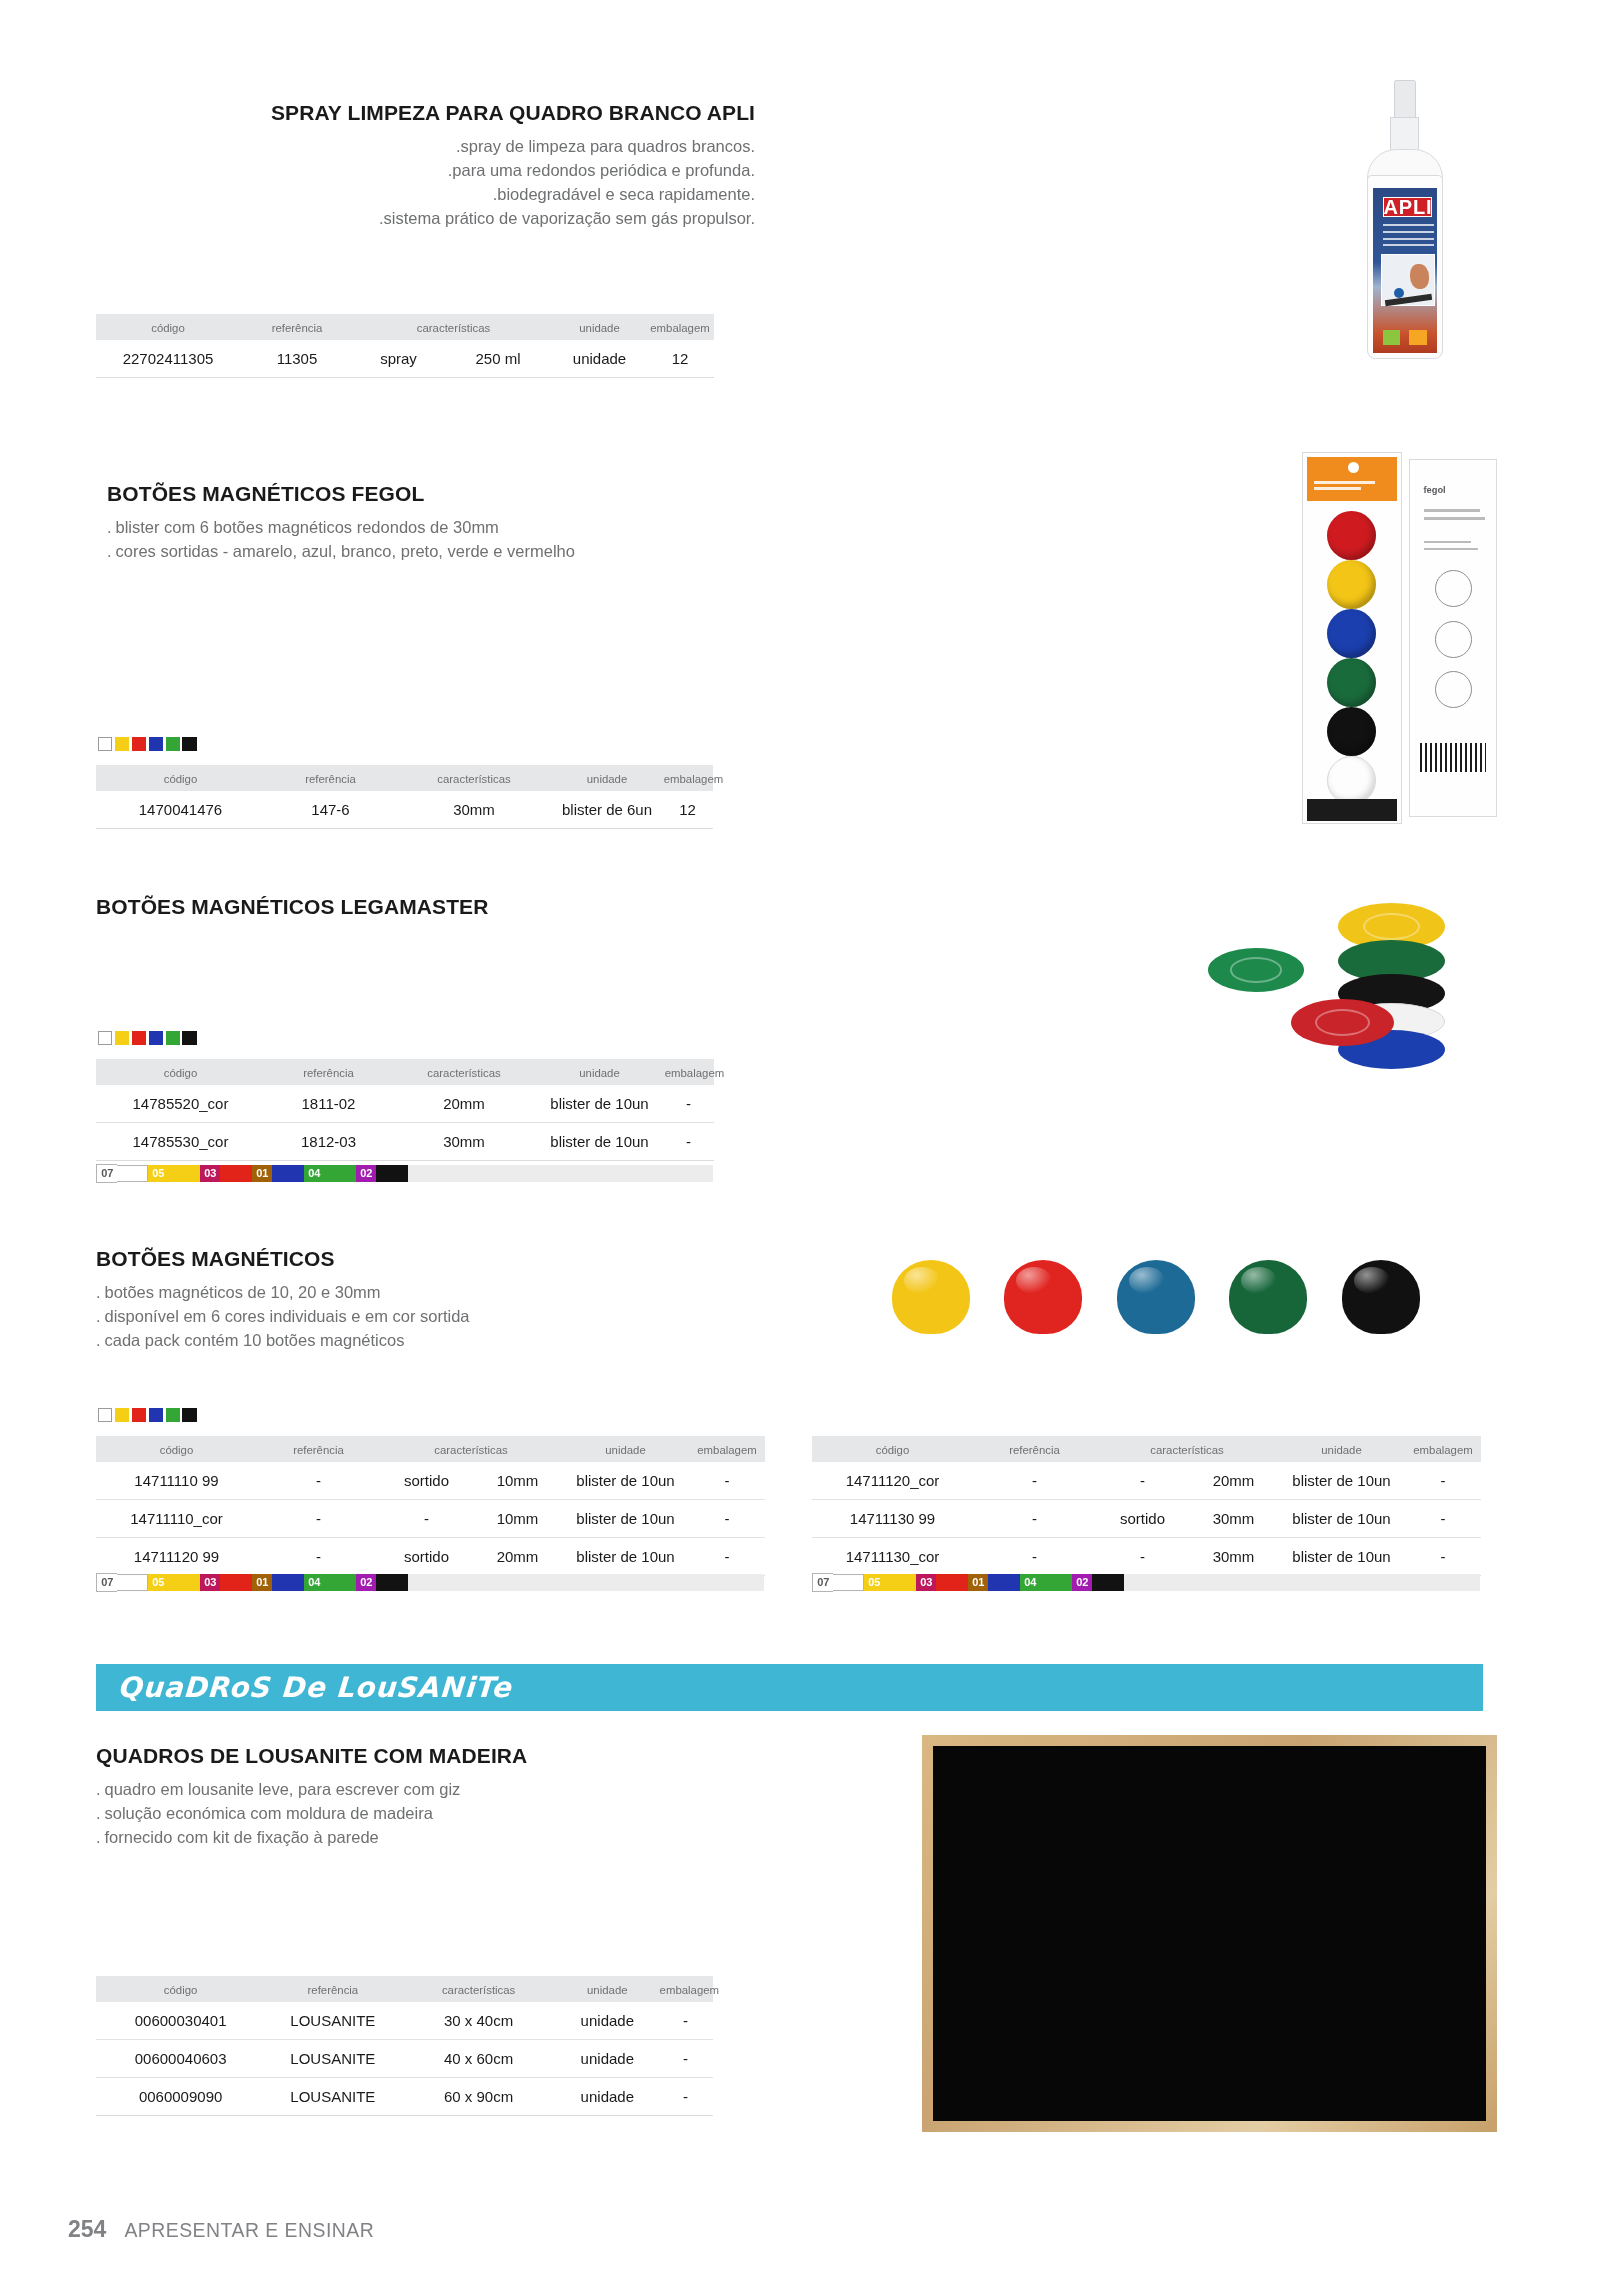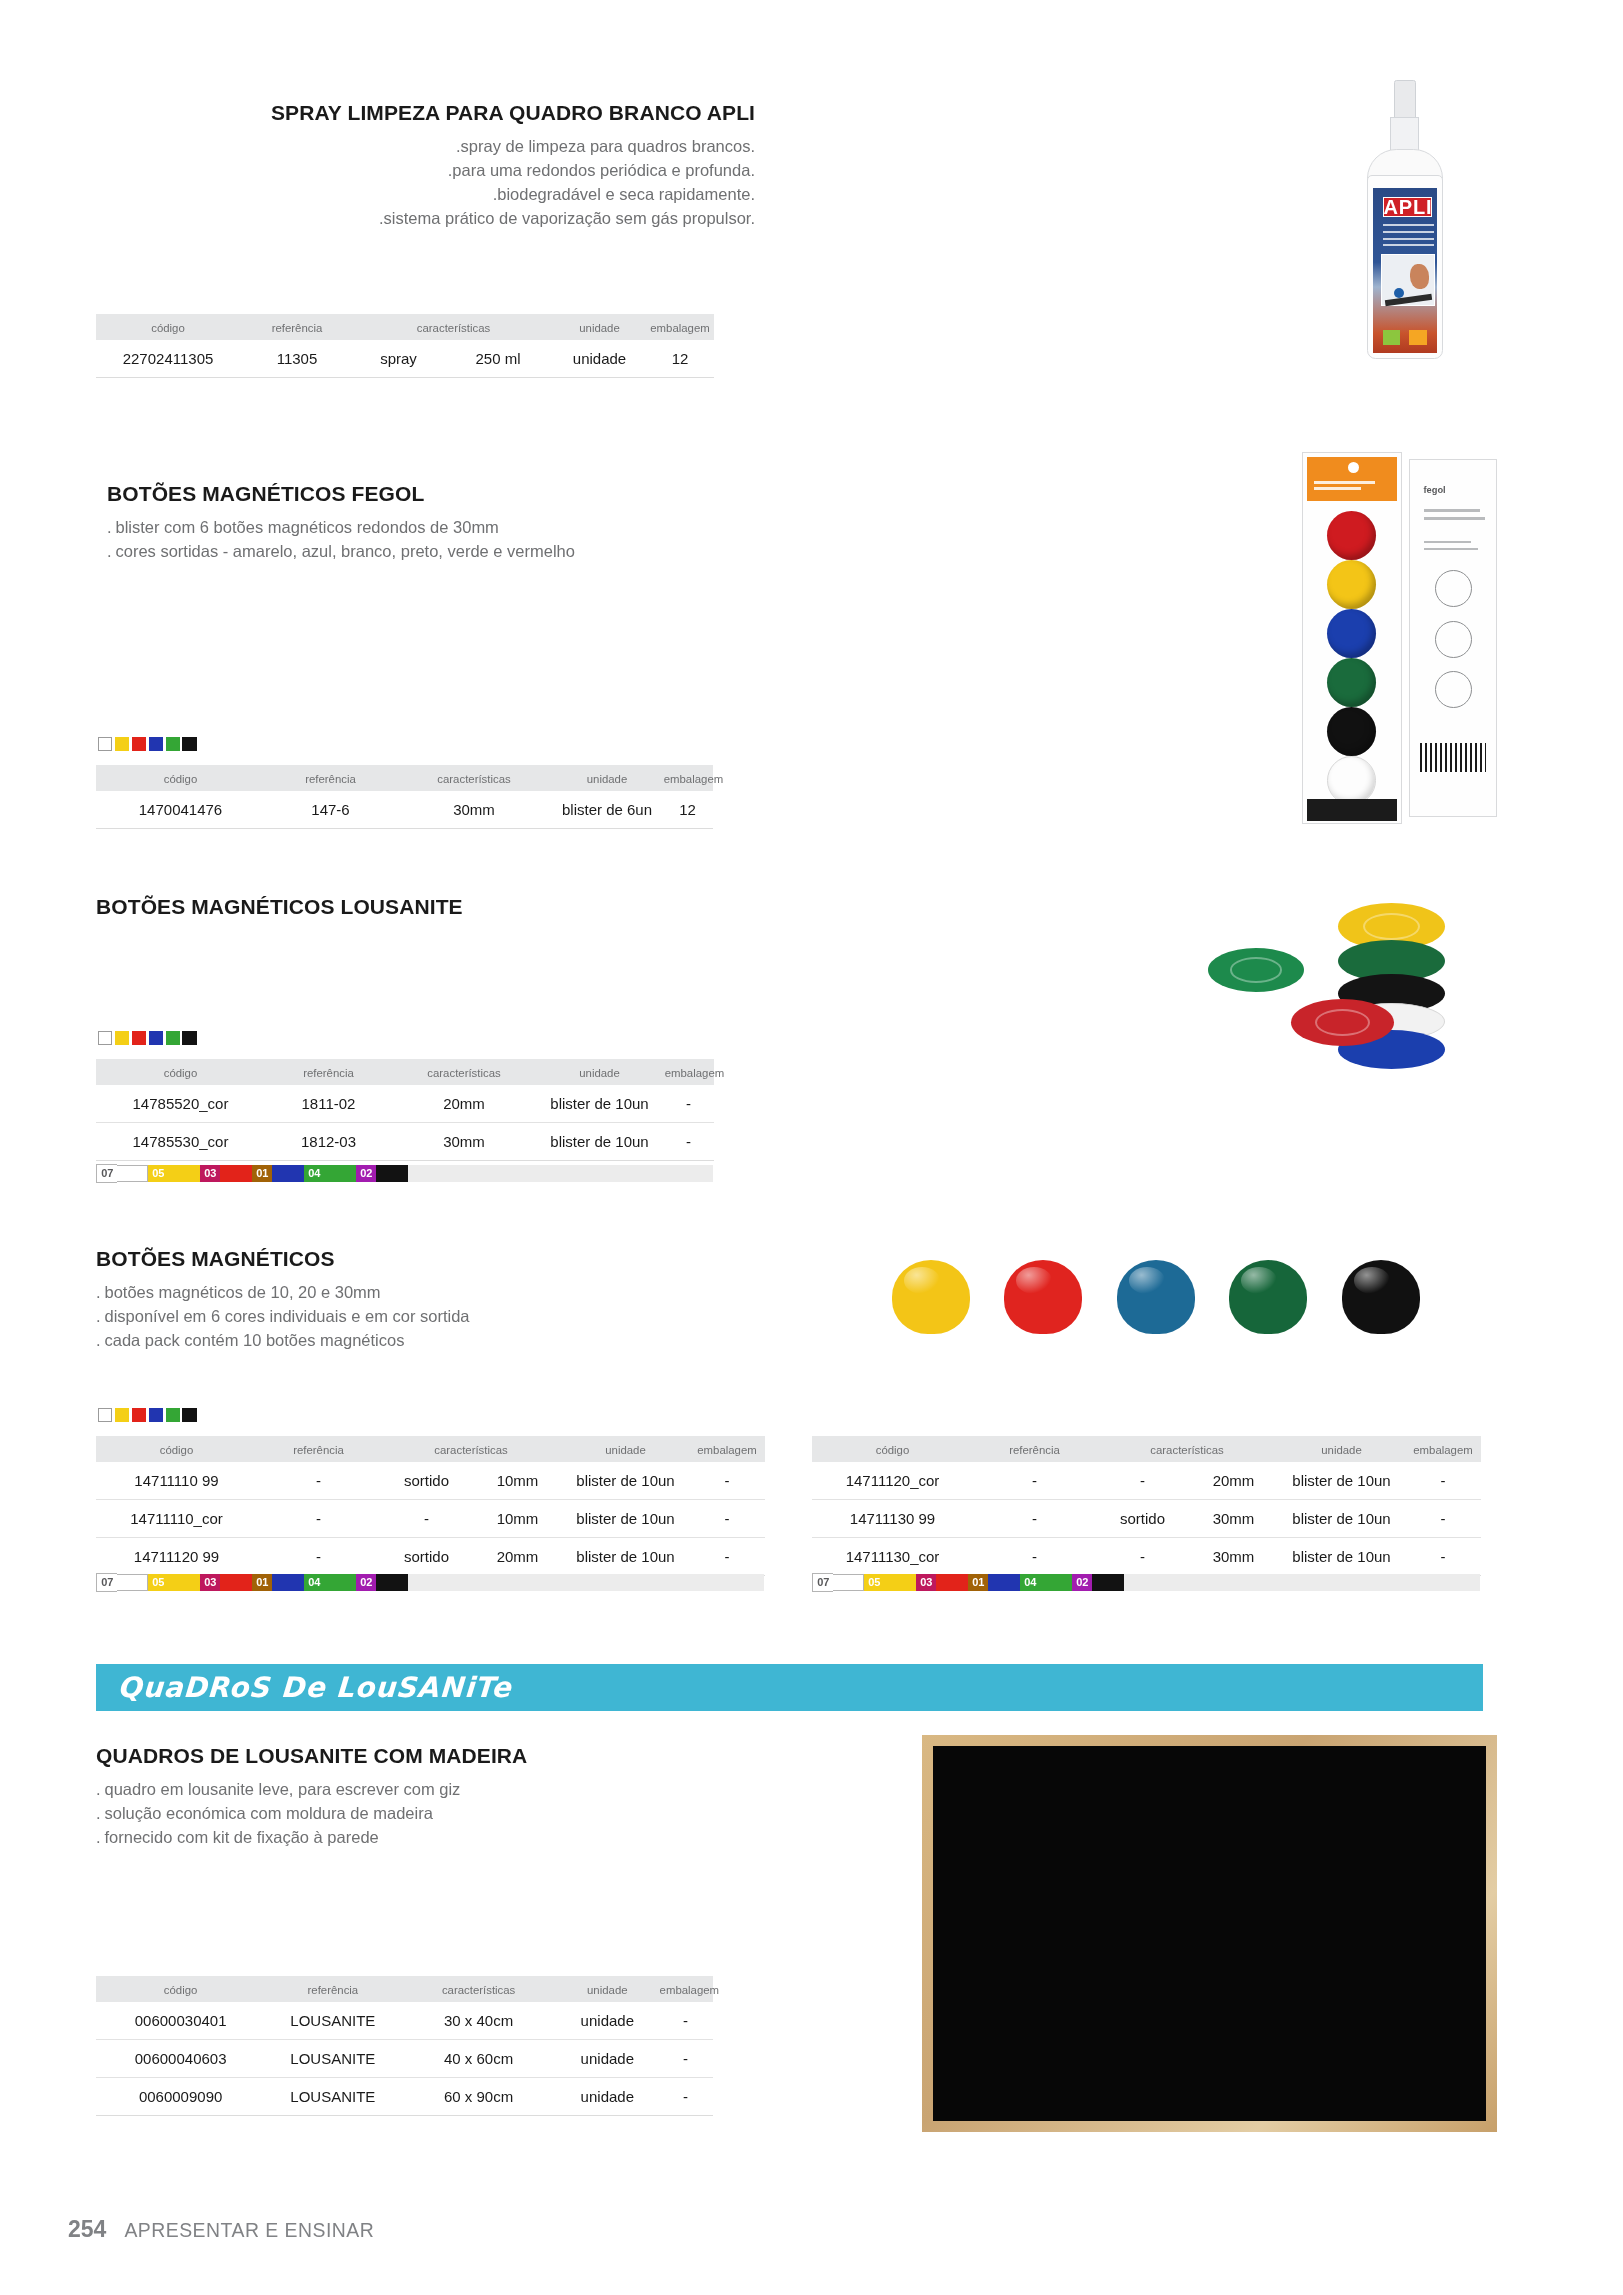--- a/index.html
+++ b/index.html
@@ -325,21 +325,21 @@
       <div class="dot" style="top:108px; background:#f3c517;"></div>
       <div class="dot" style="top:157px; background:#1b3fae;"></div>
       <div class="dot" style="top:206px; background:#1a6b3c;"></div>
       <div class="dot" style="top:255px; background:#111111;"></div>
       <div class="dot" style="top:304px; background:#fdfdfd; box-shadow:inset -2.5px -3.4px 6.8px rgba(0,0,0,.16); border:0.8px solid #d6d6d6;"></div>
       <div class="foot"></div>
     </div>
   </div>
 
   <div class="section" style="left:96px; top:895px; width:761px;">
-    <div class="prod-title">BOTÕES MAGNÉTICOS LOUSANITE</div>
+    <div class="prod-title">BOTÕES MAGNÉTICOS LEGAMASTER</div>
   </div>
 
   <div class="swatches" style="position:absolute; left:98px; top:1031px;">
     <span class="sw white"></span>
     <span class="sw" style="background:#f4cf16"></span>
     <span class="sw" style="background:#e2231a"></span>
     <span class="sw" style="background:#2135b0"></span>
     <span class="sw" style="background:#34a635"></span>
     <span class="sw" style="background:#121212"></span>
   </div>

